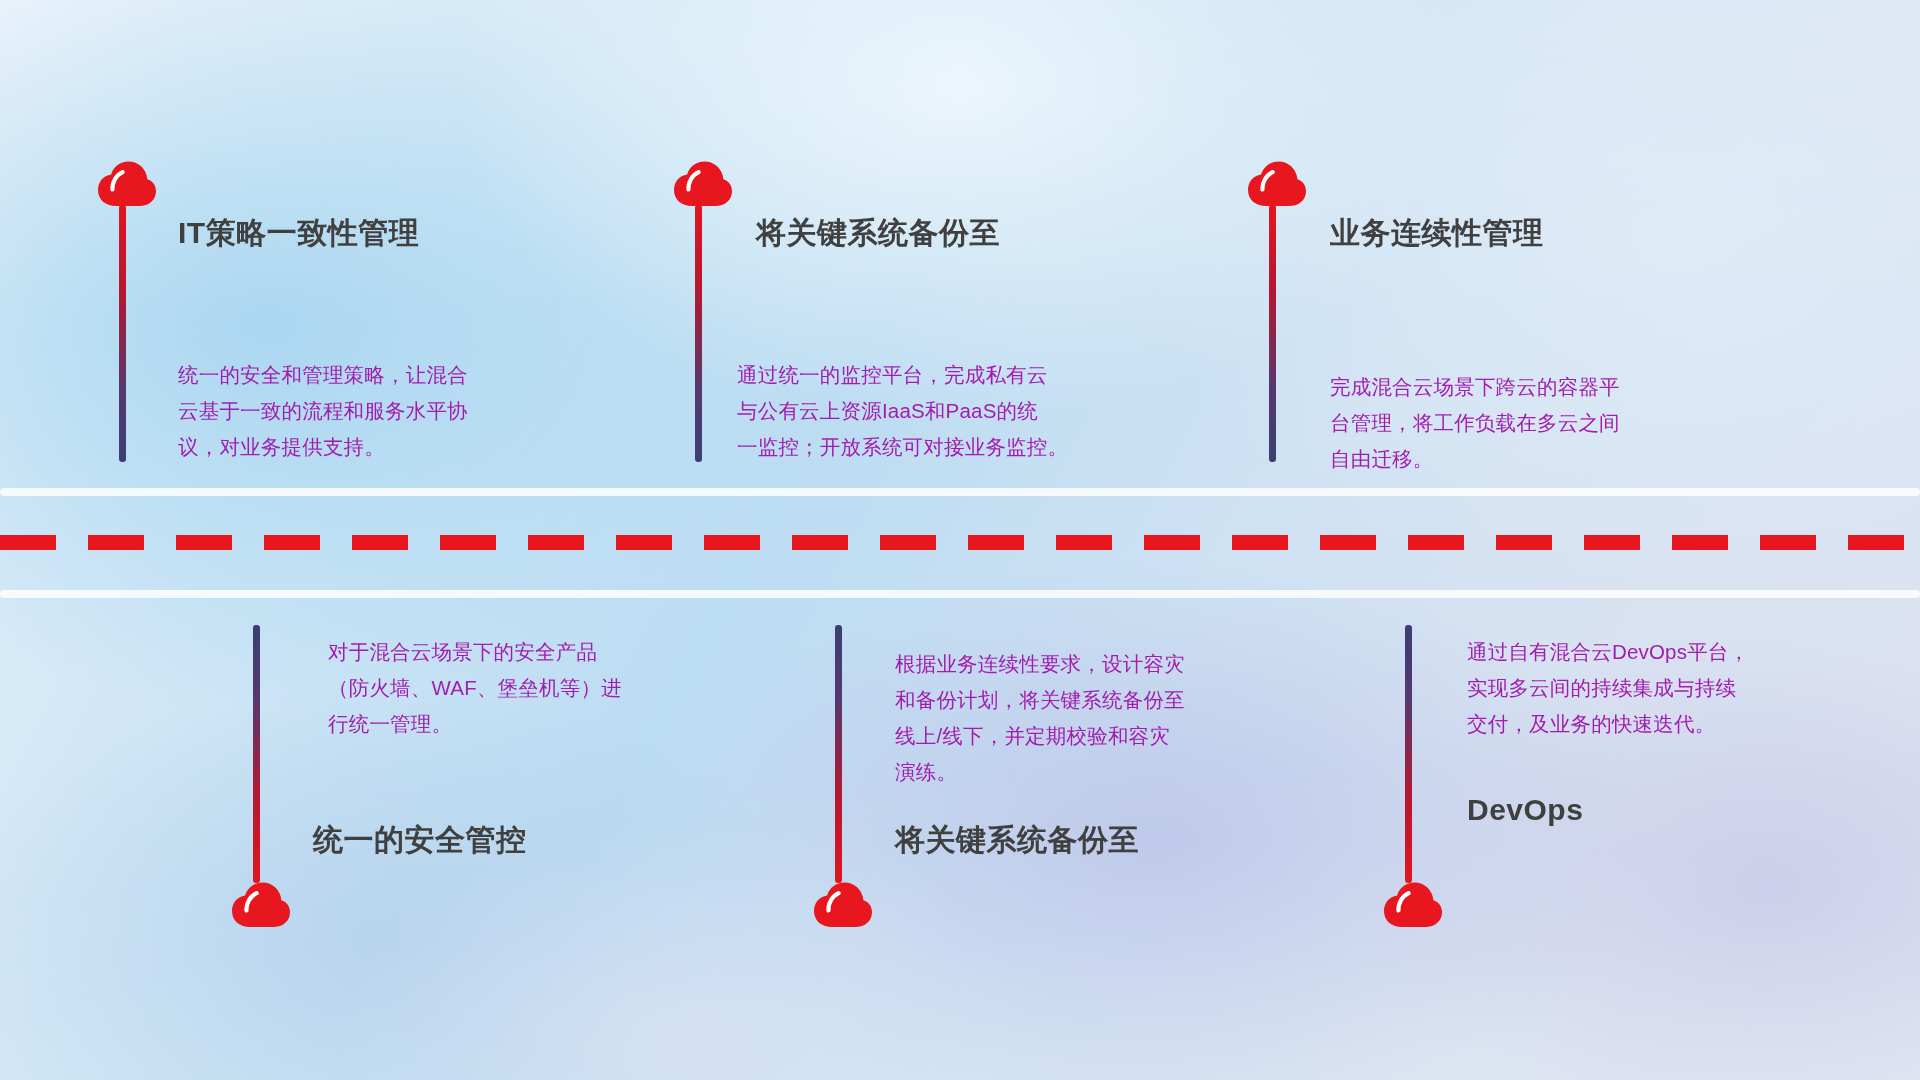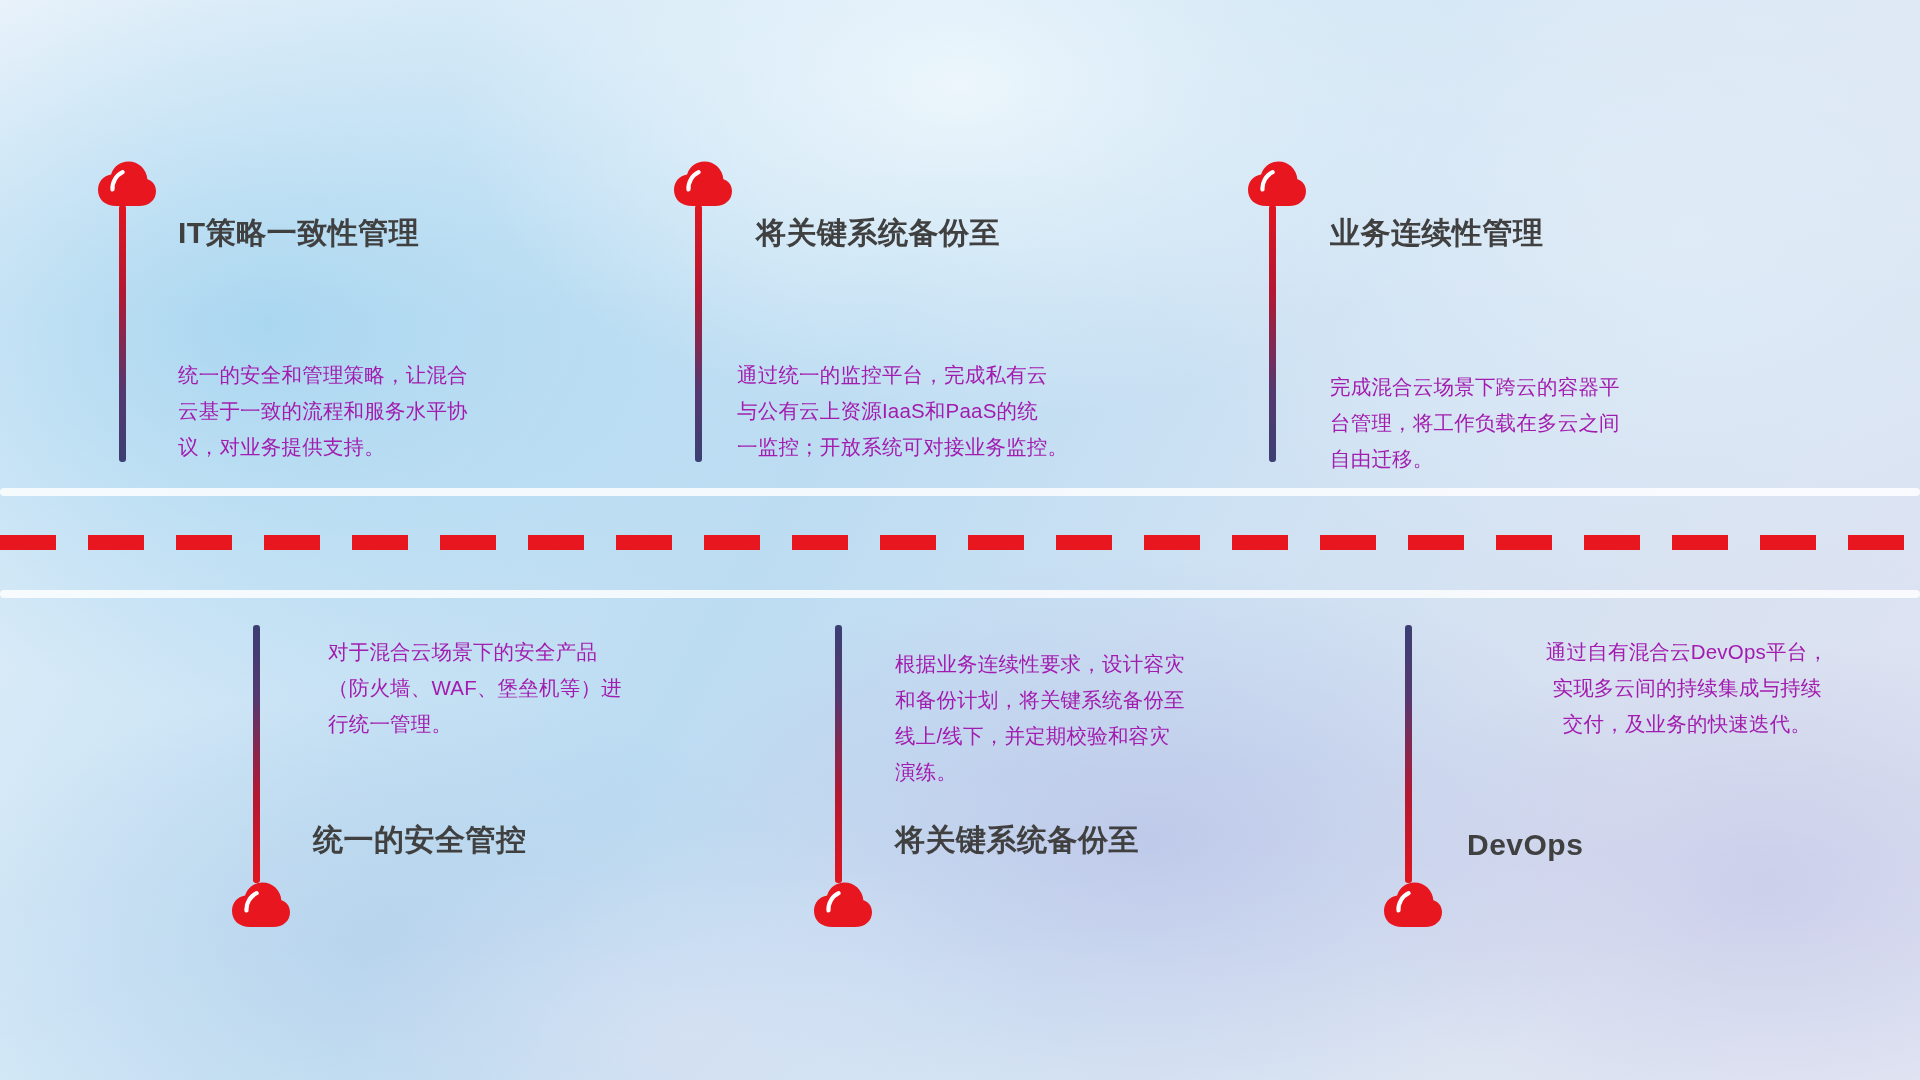--- a/index.html
+++ b/index.html
@@ -160,17 +160,17 @@
 </div>
 
 <div class="node">
   <div class="stem stem-up" style="left:1405px; top:625px; height:258px;"></div>
   <div class="cloud" style="left:1382px; top:882px;">
     <svg viewBox="0 0 62 46" xmlns="http://www.w3.org/2000/svg">
       <path d="M20.5 45 C8.5 45 2 38.4 2 28.8 C2 20.6 7.4 14.6 15.1 13.4 C17.6 5.6 24.3 0.6 32.4 0.6 C42.6 0.6 50.6 8.3 51.4 18.2 C56.8 20 60 24.3 60 30.2 C60 38.8 53.2 45 43 45 Z" fill="#e8171f"></path>
       <path d="M16.5 28.5 C16.0 21.2 20.2 14.3 26.6 11.2" stroke="#ffffff" stroke-width="4.2" stroke-linecap="round" fill="none"></path>
     </svg>
   </div>
-  <div class="body" style="left:1467px; top:634px; width:440px;text-align:center;">通过自有混合云DevOps平台，
+  <div class="body" style="left:1467px; top:634px; width:440px;">通过自有混合云DevOps平台，
 实现多云间的持续集成与持续
 交付，及业务的快速迭代。</div>
-  <div class="heading" style="left:1467px; top:828px;">DevOps</div>
+  <div class="heading" style="left:1467px; top:793px;">DevOps</div>
 </div>
 
 </body></html>

